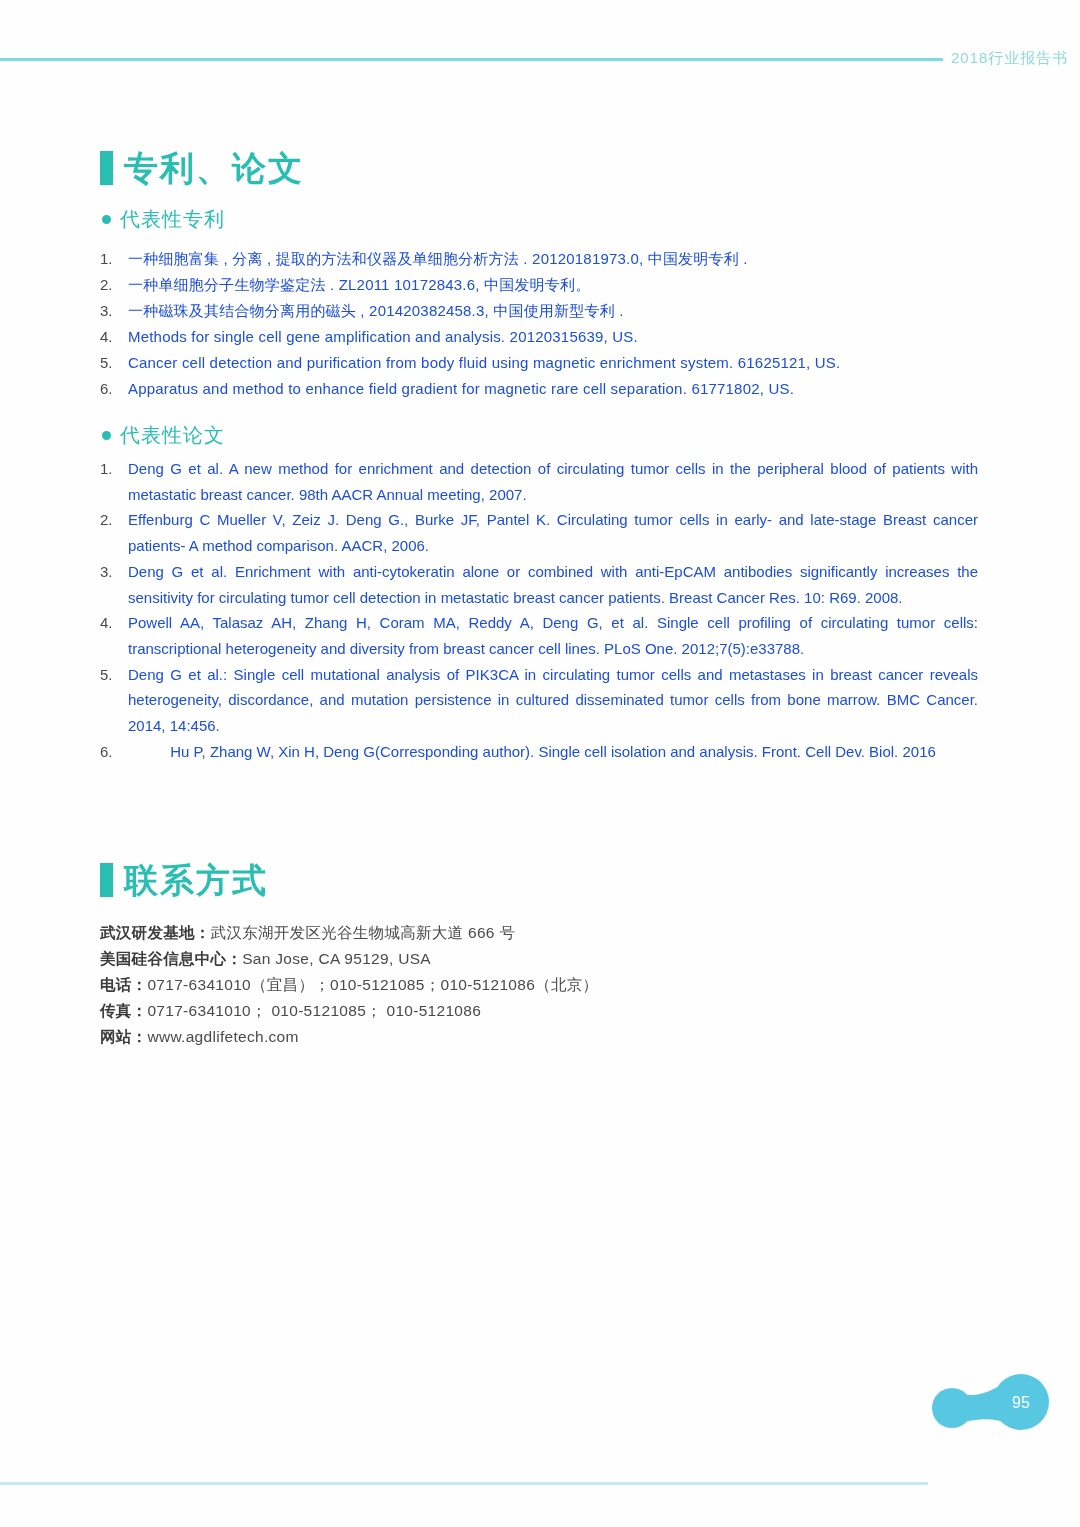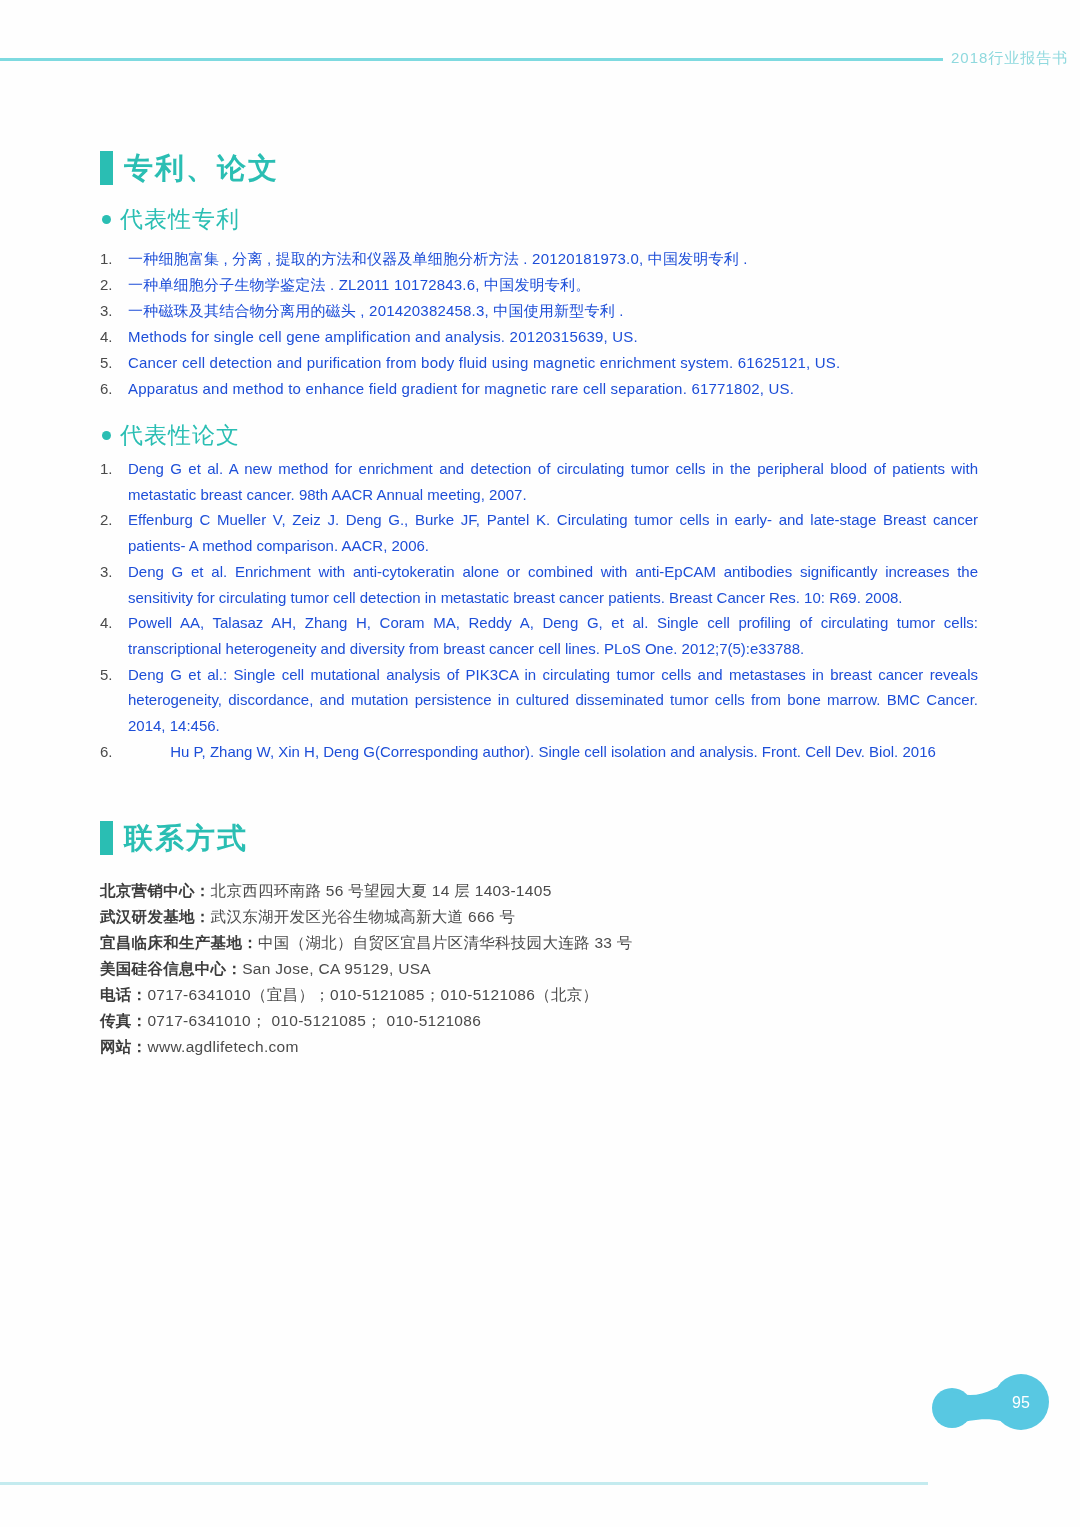--- a/index.html
+++ b/index.html
@@ -19,38 +19,38 @@
   }
   .header-title {
     position:absolute; top:49px; left:951px;
     font-size:15px; letter-spacing:1px;
     color:#8fd9de; white-space:nowrap;
   }
 
   
   .content { position:absolute; left:100px; width:878px; }
   #section-patents { top:150px; }
-  #section-contact { top:820px; }
+  #section-contact { top:862px; }
 
   .sec-heading { display:flex; align-items:center; height:36px; }
   .sec-bar {
     width:13px; height:34px; background:#2abeb3;
     margin-right:11px; flex:0 0 auto;
   }
   .sec-title {
-    font-size:29px; font-weight:bold; color:#2abeb3;
+    font-size:34px; font-weight:bold; color:#2abeb3;
     letter-spacing:2px; line-height:36px;
   }
 
   .sub-heading { display:flex; align-items:center; height:26px; }
   .sub-dot {
     width:9px; height:9px; border-radius:50%;
     background:#2abeb3; margin:0 9px 0 2px; flex:0 0 auto;
   }
-  .sub-title { font-size:23px; color:#2abeb3; letter-spacing:1px; }
+  .sub-title { font-size:20px; color:#2abeb3; letter-spacing:1px; }
 
   
   ol.ref-list { list-style:none; }
   ol.ref-list li { display:flex; }
   ol.ref-list .num {
     flex:0 0 28px; color:#4a4a4a;
   }
   ol.ref-list .txt { flex:1 1 auto; color:#1d4ed8; }
 
   #patent-list { margin-top:14px; font-size:15px; line-height:26px; }
@@ -158,27 +158,21 @@
   </div>
 
   <div class="content" id="section-contact">
     <div class="sec-heading">
       <div class="sec-bar"></div>
       <div class="sec-title">联系方式</div>
     </div>
 
     <div class="contact-lines">
       <div class="contact-line">
-        <span class="contact-label">北京营销中心：</span><span class="contact-value">北京西四环南路 56 号望园大夏 14 层 1403-1405</span>
-      </div>
-      <div class="contact-line">
         <span class="contact-label">武汉研发基地：</span><span class="contact-value">武汉东湖开发区光谷生物城高新大道 666 号</span>
-      </div>
-      <div class="contact-line">
-        <span class="contact-label">宜昌临床和生产基地：</span><span class="contact-value">中国（湖北）自贸区宜昌片区清华科技园大连路 33 号</span>
       </div>
       <div class="contact-line">
         <span class="contact-label">美国硅谷信息中心：</span><span class="contact-value">San Jose, CA 95129, USA</span>
       </div>
       <div class="contact-line">
         <span class="contact-label">电话：</span><span class="contact-value">0717-6341010（宜昌）；010-5121085；010-5121086（北京）</span>
       </div>
       <div class="contact-line">
         <span class="contact-label">传真：</span><span class="contact-value">0717-6341010；  010-5121085；  010-5121086</span>
       </div>

